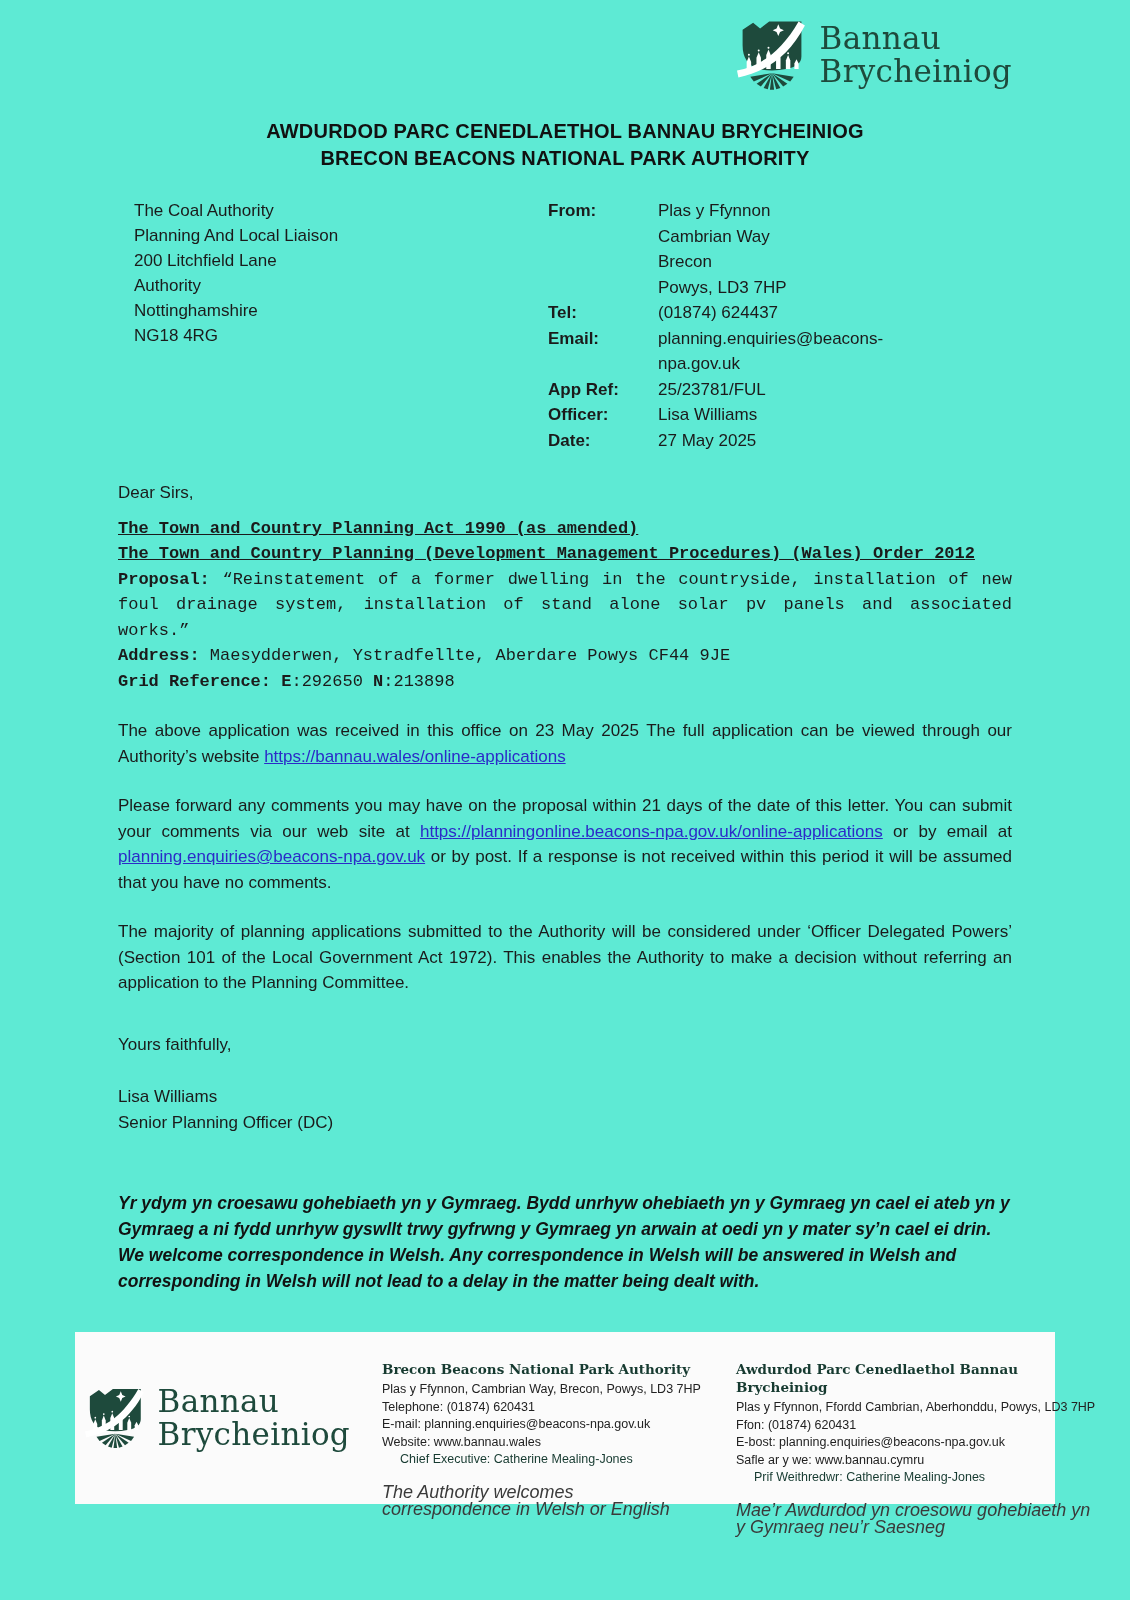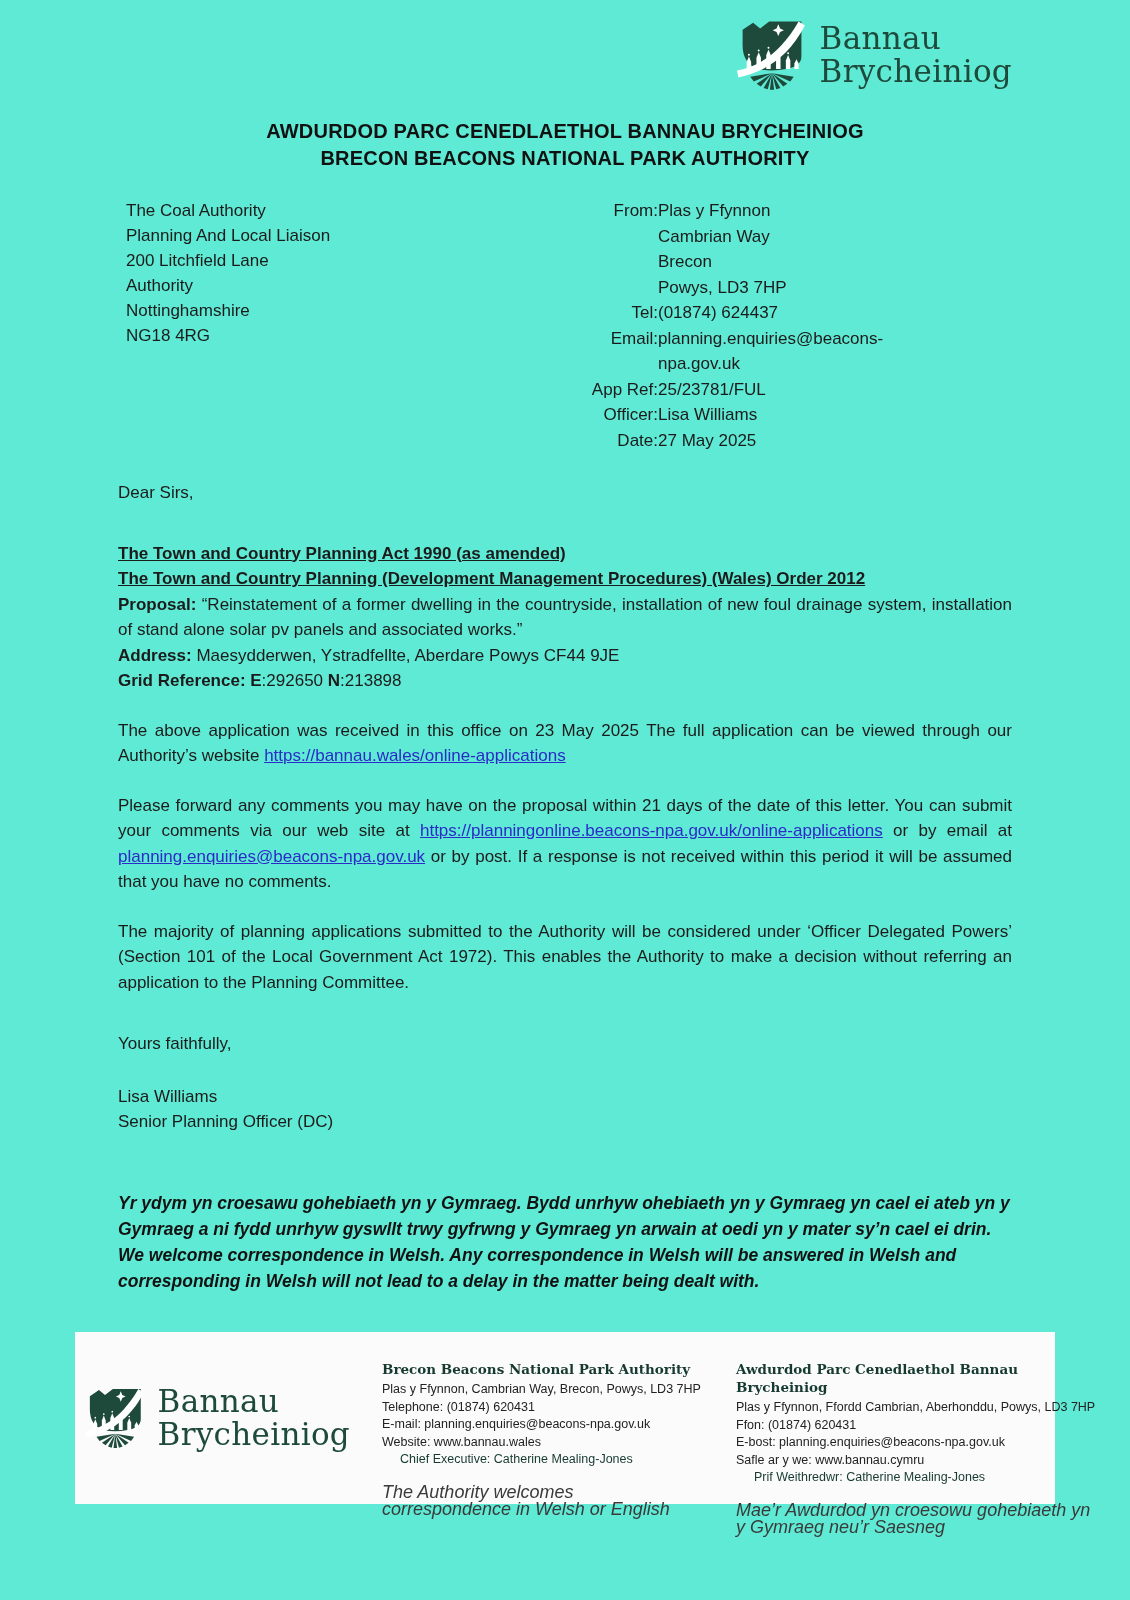--- a/index.html
+++ b/index.html
@@ -39,33 +39,33 @@
     margin-top:118px;
     text-align:center;
     font-weight:bold;
     font-size:20px;line-height:27px;
     letter-spacing:.2px;
     color:#111;
   }
 
   
   .addr-section{display:flex;margin-top:26px;font-size:17px;line-height:25px;}
-  .recipient{margin-left:8px;}
+  .recipient{margin-left:16px;}
   .meta{
     margin-left:auto;width:464px;
     display:grid;grid-template-columns:110px 1fr;
     line-height:25.5px;
   }
-  .meta .lbl{font-weight:normal;text-align:right;}
+  .meta .lbl{font-weight:bold;}
   .wrap-email{display:block;max-width:258px;}
 
   
   .body-text{font-size:17px;line-height:25.5px;}
   .salutation{margin-top:27px;}
-  .acts{margin-top:35px;text-align:justify;}
+  .acts{margin-top:10px;text-align:justify;font-family:Liberation Mono, monospace;}
   .acts .act{font-weight:bold;text-decoration:underline;}
   .just{text-align:justify;}
   .para{margin-top:24px;text-align:justify;}
   a.link{color:var(--link);text-decoration:underline;cursor:pointer;}
   .closing{margin-top:36px;}
   .signature{margin-top:27px;}
   .notices{
     margin-top:55px;
     font-weight:bold;font-style:italic;
     font-size:17.5px;line-height:26px;

